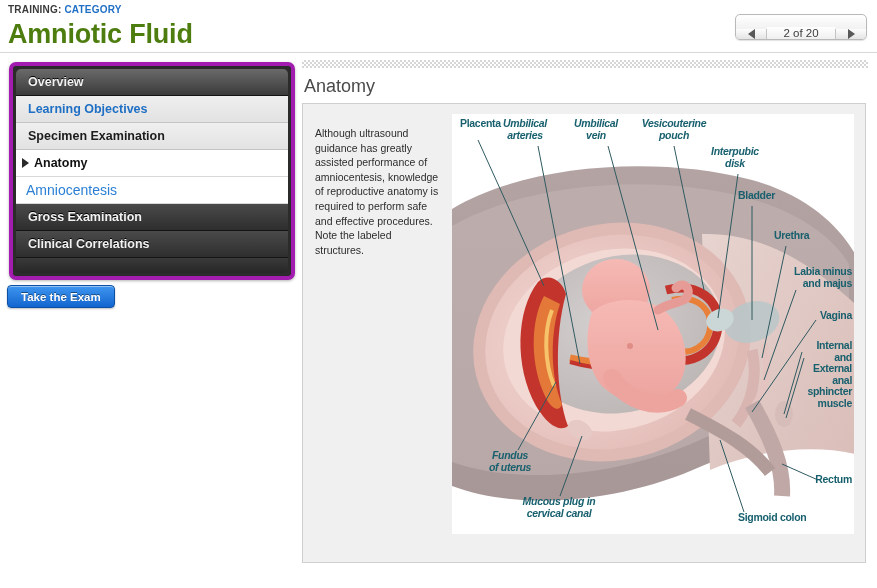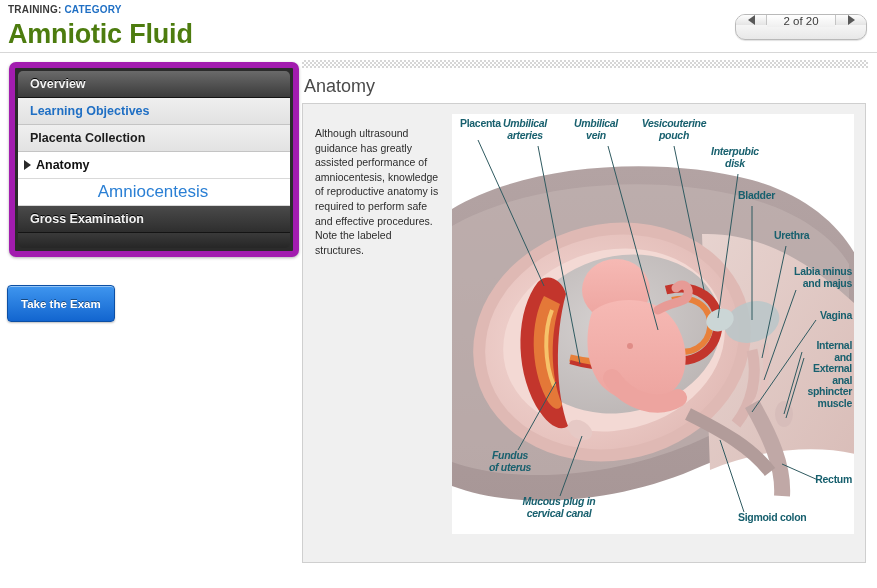--- a/index.html
+++ b/index.html
@@ -14,22 +14,22 @@
   
   #header{position:absolute;left:8px;top:4px;}
   #kicker{font-size:10px;font-weight:bold;letter-spacing:.2px;line-height:12px;}
   #kicker .t{color:#3a3a3a;}
   #kicker .c{color:#1f6fc4;}
   #page-title{font-size:27px;font-weight:700;color:#4d7c0f;line-height:32px;margin-top:2px;letter-spacing:-.2px;}
 
   
   #pager{
     position:absolute;right:10px;top:14px;
-    display:flex;align-items:flex-start;
-    border:1px solid #b9b9b9;border-radius:10px;
+    display:flex;align-items:flex-end;
+    border:1px solid #b9b9b9;border-radius:5px;
     background:linear-gradient(#ffffff,#e8e8e8);
     box-shadow:0 1px 1px rgba(0,0,0,.12);
     height:24px;overflow:hidden;
   }
   .pbtn{
     width:30px;display:flex;align-items:center;justify-content:center;
     background:linear-gradient(#fdfdfd,#e4e4e4);
     cursor:pointer;
   }
   .pbtn.prev{border-right:1px solid #c4c4c4;}
@@ -43,21 +43,21 @@
     min-width:48px;
   }
 
   
   #top-rule{position:absolute;left:0;top:52px;width:877px;height:1px;background:#d7d7d7;}
 
   
   #sidebar{
     position:absolute;left:9px;top:62px;width:272px;
     background:#2b2b2b;
-    border:6px solid #a21caf;
+    border:4px solid #a21caf;
     border-radius:7px;
     padding:3px;
     box-shadow:0 1px 3px rgba(0,0,0,.30);
   }
   #nav{border-radius:5px;overflow:hidden;}
   .nav-item{
     height:26px;display:flex;align-items:center;
     padding:0 12px;font-size:12.5px;cursor:pointer;position:relative;
   }
   .nav-item.dark{
@@ -70,32 +70,32 @@
   .nav-item.light{
     background:linear-gradient(#efefef,#e2e2e2);
     border-bottom:1px solid #c4c4c4;
     color:#1c1c1c;font-weight:bold;
   }
   .nav-item.light.link{color:#1f6fc4;text-align:right;}
   .nav-item.white{
     background:#ffffff;border-bottom:1px solid #d9d9d9;
     color:#111;font-weight:bold;
   }
-  .nav-item.white.sub{font-weight:normal;color:#2a7fd4;padding-left:10px;font-size:17px;justify-content:center;}
+  .nav-item.white.sub{font-weight:normal;color:#2a7fd4;padding-left:10px;font-size:14px;}
   .nav-item .marker{
     width:0;height:0;margin-right:5px;margin-left:-6px;
     border-top:5px solid transparent;border-bottom:5px solid transparent;
     border-left:7px solid #2a2a2a;
   }
   .nav-foot{height:15px;background:linear-gradient(#3a3a3a,#262626);}
 
   
   #exam-btn{
     position:absolute;left:7px;top:285px;
-    height:19px;padding:8px 13px;
+    height:19px;padding:1px 13px;
     display:flex;align-items:center;justify-content:center;
     background:linear-gradient(#3f96ef,#1265cf);
     border:1px solid #0c4fa4;border-radius:4px;
     color:#fff;font-size:11.5px;font-weight:bold;
     text-shadow:0 -1px 0 rgba(0,0,0,.45);
     box-shadow:inset 0 1px 0 rgba(255,255,255,.45),0 1px 2px rgba(0,0,0,.25);
     cursor:pointer;
   }
 
   
@@ -167,36 +167,39 @@
 
     <div class="nav-item dark first">
       <span>Overview</span>
     </div>
 
     <div class="nav-item light link">
       <span>Learning Objectives</span>
     </div>
 
     <div class="nav-item light">
-      <span>Placenta Collection</span>
+      <span>Specimen Examination</span>
     </div>
 
     <div class="nav-item white">
       <span class="marker"></span>
       <span>Anatomy</span>
     </div>
 
     <div class="nav-item white sub">
       <span>Amniocentesis</span>
     </div>
 
     <div class="nav-item dark">
       <span>Gross Examination</span>
     </div>
 
+    <div class="nav-item dark">
+      <span>Clinical Correlations</span>
+    </div>
 
     <div class="nav-foot"></div>
   </div>
 </div>
 
 <div id="exam-btn">Take the Exam</div>
 
 <div id="content">
   <div id="hatch"></div>
   <div id="section-title">Anatomy</div>

